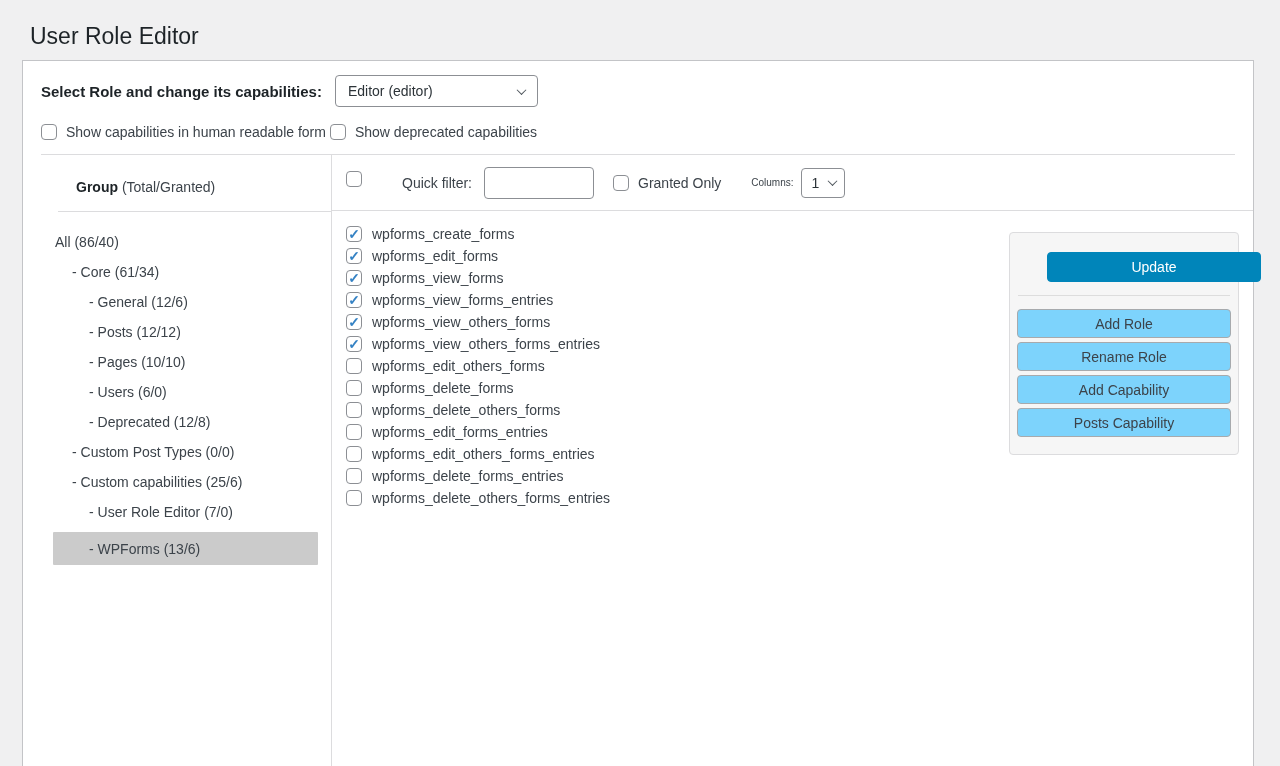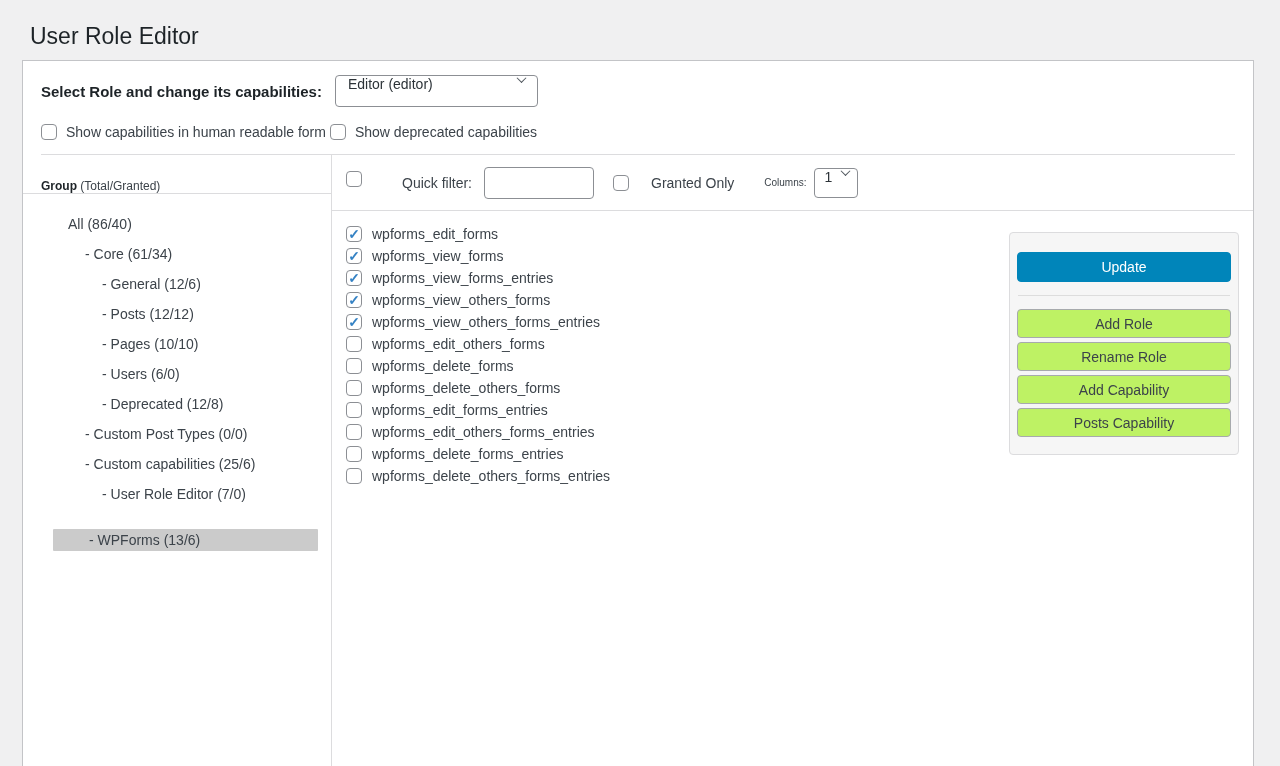--- a/index.html
+++ b/index.html
@@ -26,21 +26,21 @@
     border: 1px solid #c3c4c7;
     height: 800px;
     display: flex; flex-direction: column;
   }
   
   .header-section { padding: 14px 18px 0 18px; }
   .role-row { display: flex; align-items: center; gap: 13px; }
   .role-label { font-size: 15px; font-weight: 700; color: #1d2327; }
   .select {
     border: 1px solid var(--border-strong); border-radius: 4px;
-    background: #fff; display: flex; align-items: flex-start;
+    background: #fff; display: flex; align-items: center;
     justify-content: space-between; height: 32px;
     font-size: 14px; color: #2c3338; cursor: pointer;
   }
   .role-select { width: 203px; padding: 0 12px; }
   .chevron {
     width: 7px; height: 7px; flex: none;
     border-right: 1.6px solid #50575e; border-bottom: 1.6px solid #50575e;
     transform: rotate(45deg) translate(-1px,-1px);
   }
   .toggles-row { display: flex; align-items: center; margin-top: 17px; padding-bottom: 14px; text-align: right; }
@@ -55,28 +55,28 @@
   .checkbox.checked::after {
     content: "\2713";
     position: absolute; left: 0; right: 0; top: -1px; bottom: 0;
     display: flex; align-items: center; justify-content: center;
     color: var(--check); font-weight: 700; font-size: 14px; line-height: 16px;
   }
   .hdivider { border: 0; border-top: 1px solid var(--border-light); margin: 0 18px; }
   
   .columns { flex: 1; display: flex; min-height: 0; }
   .left-col { width: 309px; flex: none; border-right: 1px solid var(--border-light); }
-  .group-header { padding: 24px 18px 0 18px; font-size: 12px; border-bottom: 1px solid var(--border-light); }
+  .group-header { padding: 24px 18px 16px 18px; font-size: 14px; border-bottom: 1px solid var(--border-light); margin-left: 35px; }
   .group-header b { color: #1d2327; }
   .group-tree { padding: 15px 13px 0 30px; }
   .tree-row {
     height: 30px; display: flex; align-items: center;
-    font-size: 14px; color: #3c434a; cursor: pointer; border-radius: 1px; margin-left: 13px;
-  }
-  .tree-row.selected { background: var(--highlight); height: 22px; margin: 20px 0; }
+    font-size: 14px; color: #3c434a; cursor: pointer; border-radius: 1px;
+  }
+  .tree-row.selected { background: var(--highlight); height: 33px; margin: 5px 0; }
   
   .right-col { flex: 1; display: flex; flex-direction: column; min-width: 0; }
   .filter-bar {
     height: 56px; flex: none;
     display: flex; align-items: center;
     padding: 0 18px 0 14px;
     border-bottom: 1px solid var(--border-light);
   }
   .filter-bar .select-all { margin-bottom: 8px; }
   .quick-filter-label { font-size: 14px; margin-left: 40px; }
@@ -98,24 +98,25 @@
     background: #f6f6f6; border: 1px solid var(--border-light); border-radius: 4px;
     padding: 19px 7px 17px 7px;
   }
   .btn {
     display: block; width: 100%; border-radius: 4px; cursor: pointer;
     font-family: inherit; font-size: 14px; text-align: center;
   }
   .btn-primary {
     height: 30px; background: var(--accent); color: #fff;
     border: 1px solid var(--accent);
+    margin-left: 30px;
   }
   .panel-divider { border: 0; border-top: 1px solid #ddd; margin: 13px 1px; }
   .btn-secondary {
-    height: 29px; background: #bef264; color: #3c434a;
+    height: 29px; background: #7dd3fc; color: #3c434a;
     border: 1px solid #a7aaad; margin-top: 4px;
   }
   .btn-secondary:first-of-type { margin-top: 0; }
 </style>
 </head>
 <body>
 
 <h1 class="page-title">User Role Editor</h1>
 
 <div class="main-box">
@@ -162,30 +163,34 @@
           <div class="tree-row selected" style="padding-left: 36px;">- WPForms (13/6)</div>
         </div>
     </div>
 
     <div class="right-col">
       <div class="filter-bar">
         <span class="checkbox select-all"></span>
         <span class="quick-filter-label">Quick filter:</span>
         <input class="quick-filter-input" type="text" value="" style="">
         <span class="checkbox granted-only"></span>
-        <span class="toggle-label" style="margin-left:22px">Granted Only</span>
+        <span class="toggle-label" style="margin-left:9px">Granted Only</span>
         <span class="columns-label">Columns:</span>
         <div class="select columns-select">
           <span>1</span>
           <span class="chevron"></span>
         </div>
       </div>
 
       <div class="caps-area">
         <div>
+            <div class="cap-row">
+              <span class="checkbox checked"></span>
+              <span class="cap-label">wpforms_create_forms</span>
+            </div>
             <div class="cap-row">
               <span class="checkbox checked"></span>
               <span class="cap-label">wpforms_edit_forms</span>
             </div>
             <div class="cap-row">
               <span class="checkbox checked"></span>
               <span class="cap-label">wpforms_view_forms</span>
             </div>
             <div class="cap-row">
               <span class="checkbox checked"></span>

